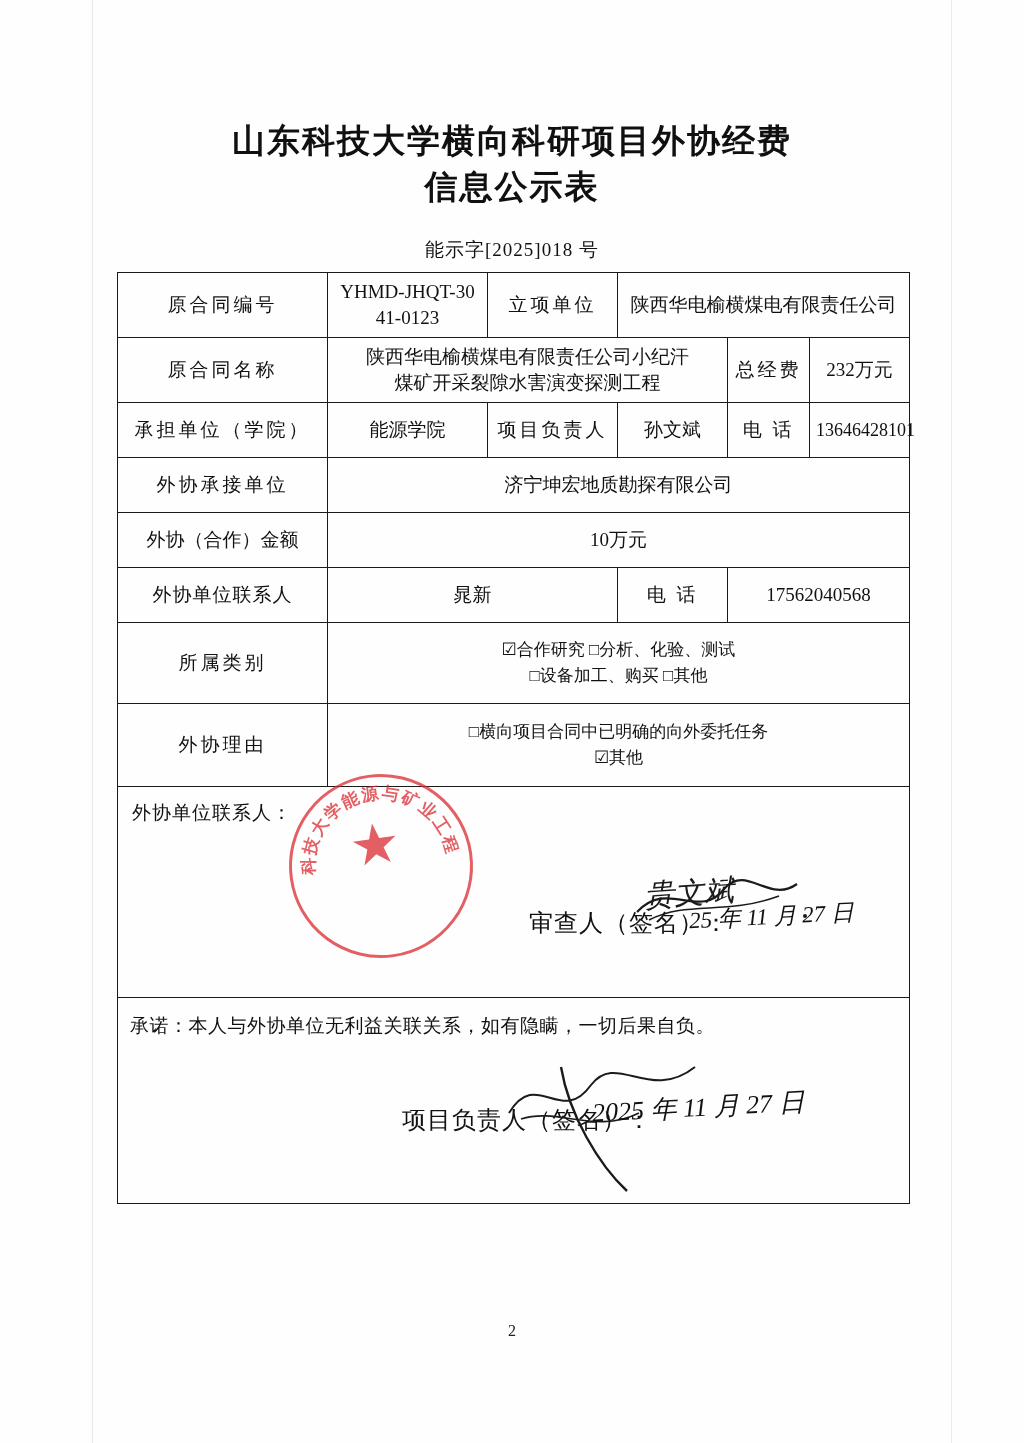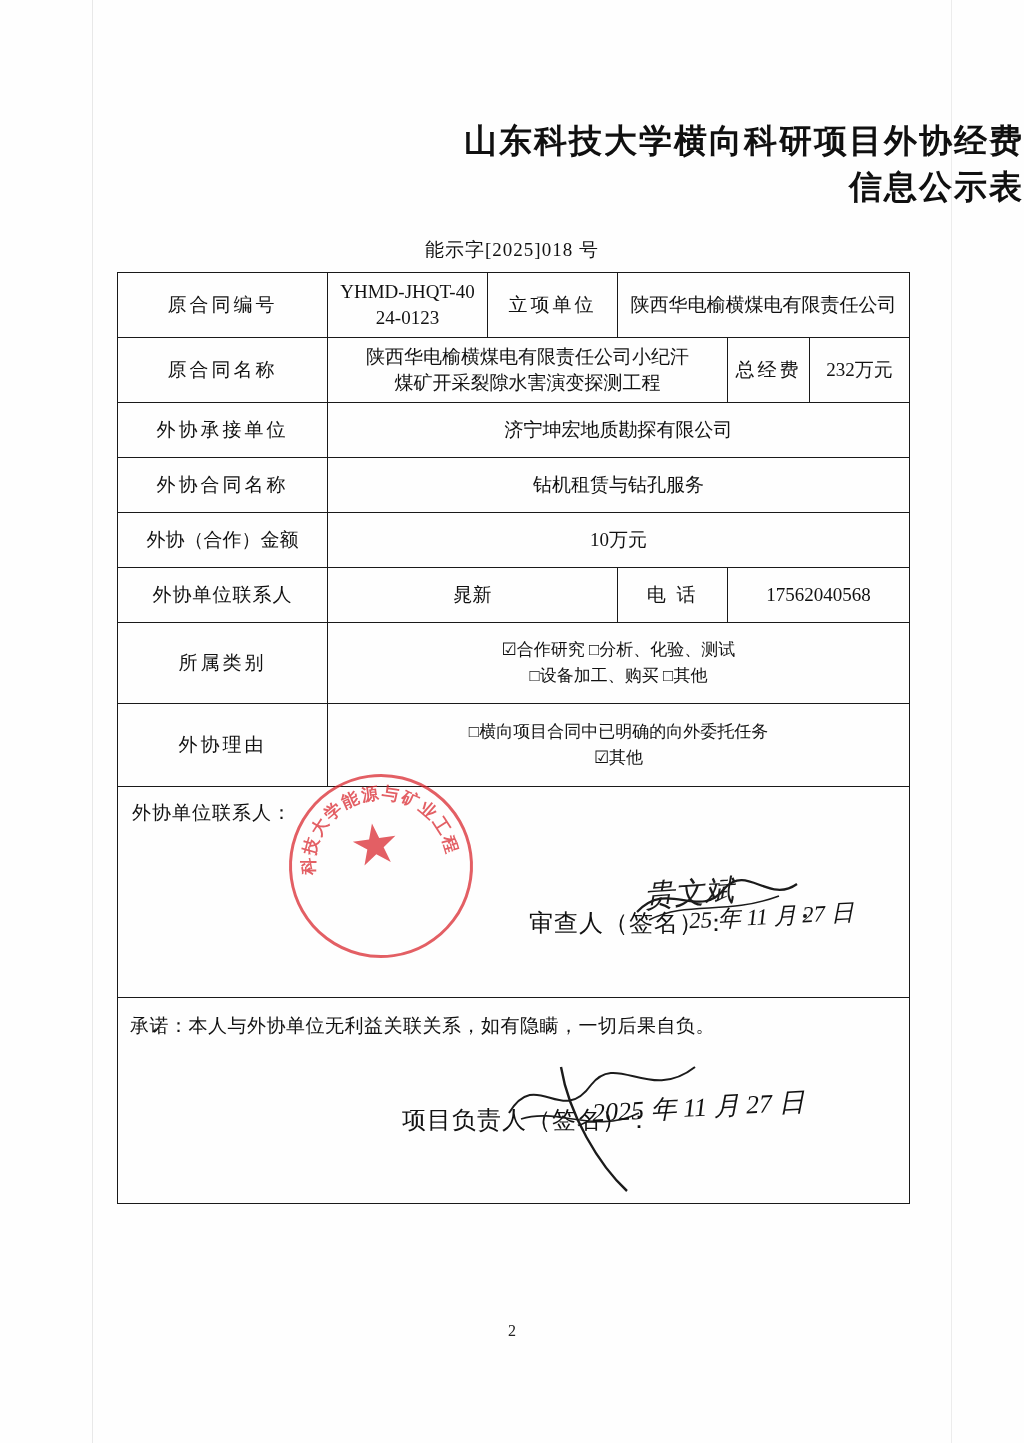--- a/index.html
+++ b/index.html
@@ -40,21 +40,20 @@
     top: 118px;
     text-align: center;
   }
   .title-line {
     font-family: "Liberation Sans", "DejaVu Sans", sans-serif;
     font-weight: bold;
     font-size: 33px;
     letter-spacing: 2px;
     line-height: 46px;
     color: #101010;
-    text-align: right;
   }
   .doc-number {
     position: absolute;
     left: 0; right: 0;
     top: 237px;
     text-align: center;
     font-size: 19px;
     letter-spacing: 1px;
   }
 
@@ -220,47 +219,51 @@
       <col style="width:130px">
       <col style="width:110px">
       <col style="width:82px">
       <col style="width:100px">
     </colgroup>
 
     <tbody>
         <tr>
       <td class="label tall">原合同编号</td>
       <td class="two-line">
-        <div>YHMD-JHQT-40</div>
-        <div>24-0123</div>
+        <div>YHMD-JHQT-30</div>
+        <div>41-0123</div>
       </td>
       <td class="label">立项单位</td>
       <td colspan="3" class="nowrap">陕西华电榆横煤电有限责任公司</td>
     </tr>
 
     <tr>
       <td class="label tall">原合同名称</td>
       <td colspan="3" class="two-line">
         <div>陕西华电榆横煤电有限责任公司小纪汗</div>
         <div>煤矿开采裂隙水害演变探测工程</div>
       </td>
       <td class="label">总经费</td>
       <td>232万元</td>
     </tr>
 
+    <tr>
+      <td class="label" style="height:44px">承担单位（学院）</td>
+      <td>能源学院</td>
+      <td class="label">项目负责人</td>
+      <td>孙文斌</td>
+      <td class="label">电 话</td>
+      <td class="nowrap" style="font-size:18px">13646428101</td>
+    </tr>
 
     <tr>
       <td class="label" style="height:44px">外协承接单位</td>
       <td colspan="5">济宁坤宏地质勘探有限公司</td>
     </tr>
 
-    <tr>
-      <td class="label" style="height:44px">外协合同名称</td>
-      <td colspan="5">钻机租赁与钻孔服务</td>
-    </tr>
 
     <tr>
       <td class="label" style="height:44px; letter-spacing:0px">外协（合作）金额</td>
       <td colspan="5">10万元</td>
     </tr>
 
     <tr>
       <td class="label" style="height:44px; letter-spacing:1px">外协单位联系人</td>
       <td colspan="2">晁新</td>
       <td class="label">电 话</td>

